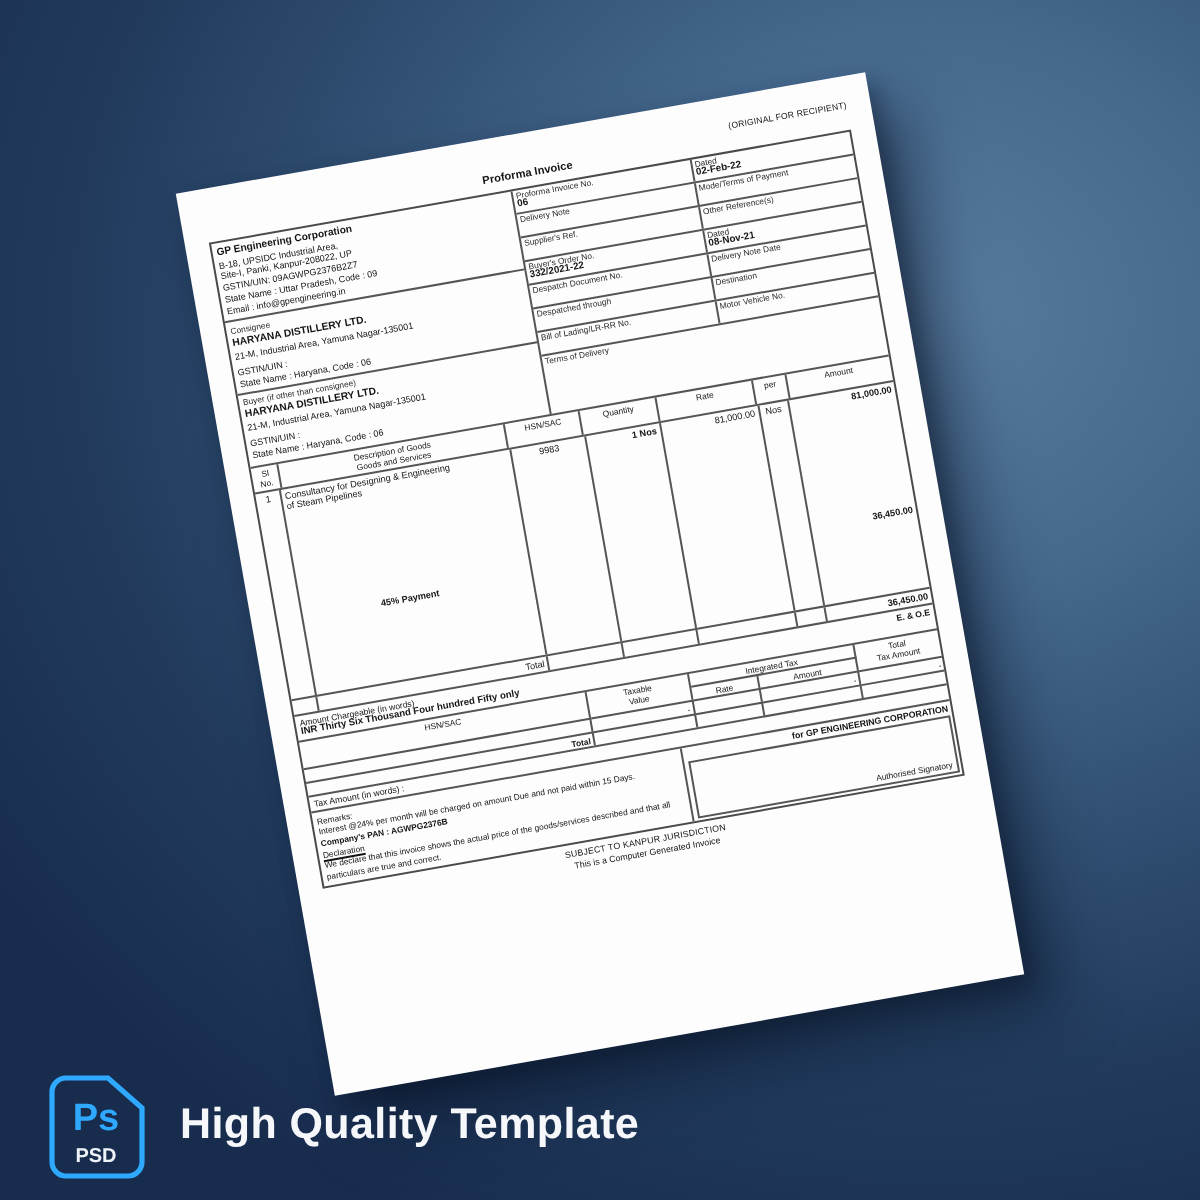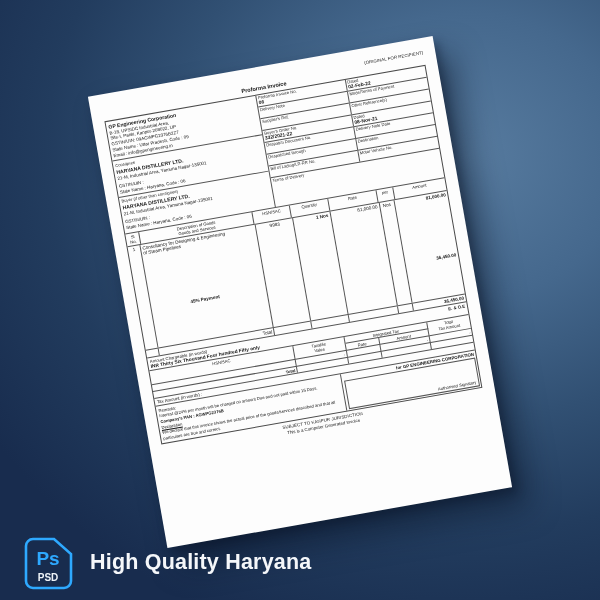--- a/index.html
+++ b/index.html
@@ -269,17 +269,17 @@
 
   <div class="wm">
     <div class="badge">
       <svg width="54" height="54" viewBox="0 0 54 54">
         <path d="M11 3 h21 l17 15 v27 a7 7 0 0 1 -7 7 h-31 a7 7 0 0 1 -7 -7 v-35 a7 7 0 0 1 7 -7 z" fill="none" stroke="#2ea9ff" stroke-width="2.6"></path>
         <text x="26" y="29" text-anchor="middle" font-family="Liberation Sans, sans-serif" font-size="19" font-weight="bold" fill="#2ea9ff">Ps</text>
         <text x="26" y="45" text-anchor="middle" font-family="Liberation Sans, sans-serif" font-size="10" font-weight="bold" fill="#eef3f8">PSD</text>
       </svg>
     </div>
     <div class="wm-text">
-      <div>High Quality Haryana</div>
+      <div>High Quality Template</div>
     </div>
   </div>
 
 </div>
 
 </body></html>

